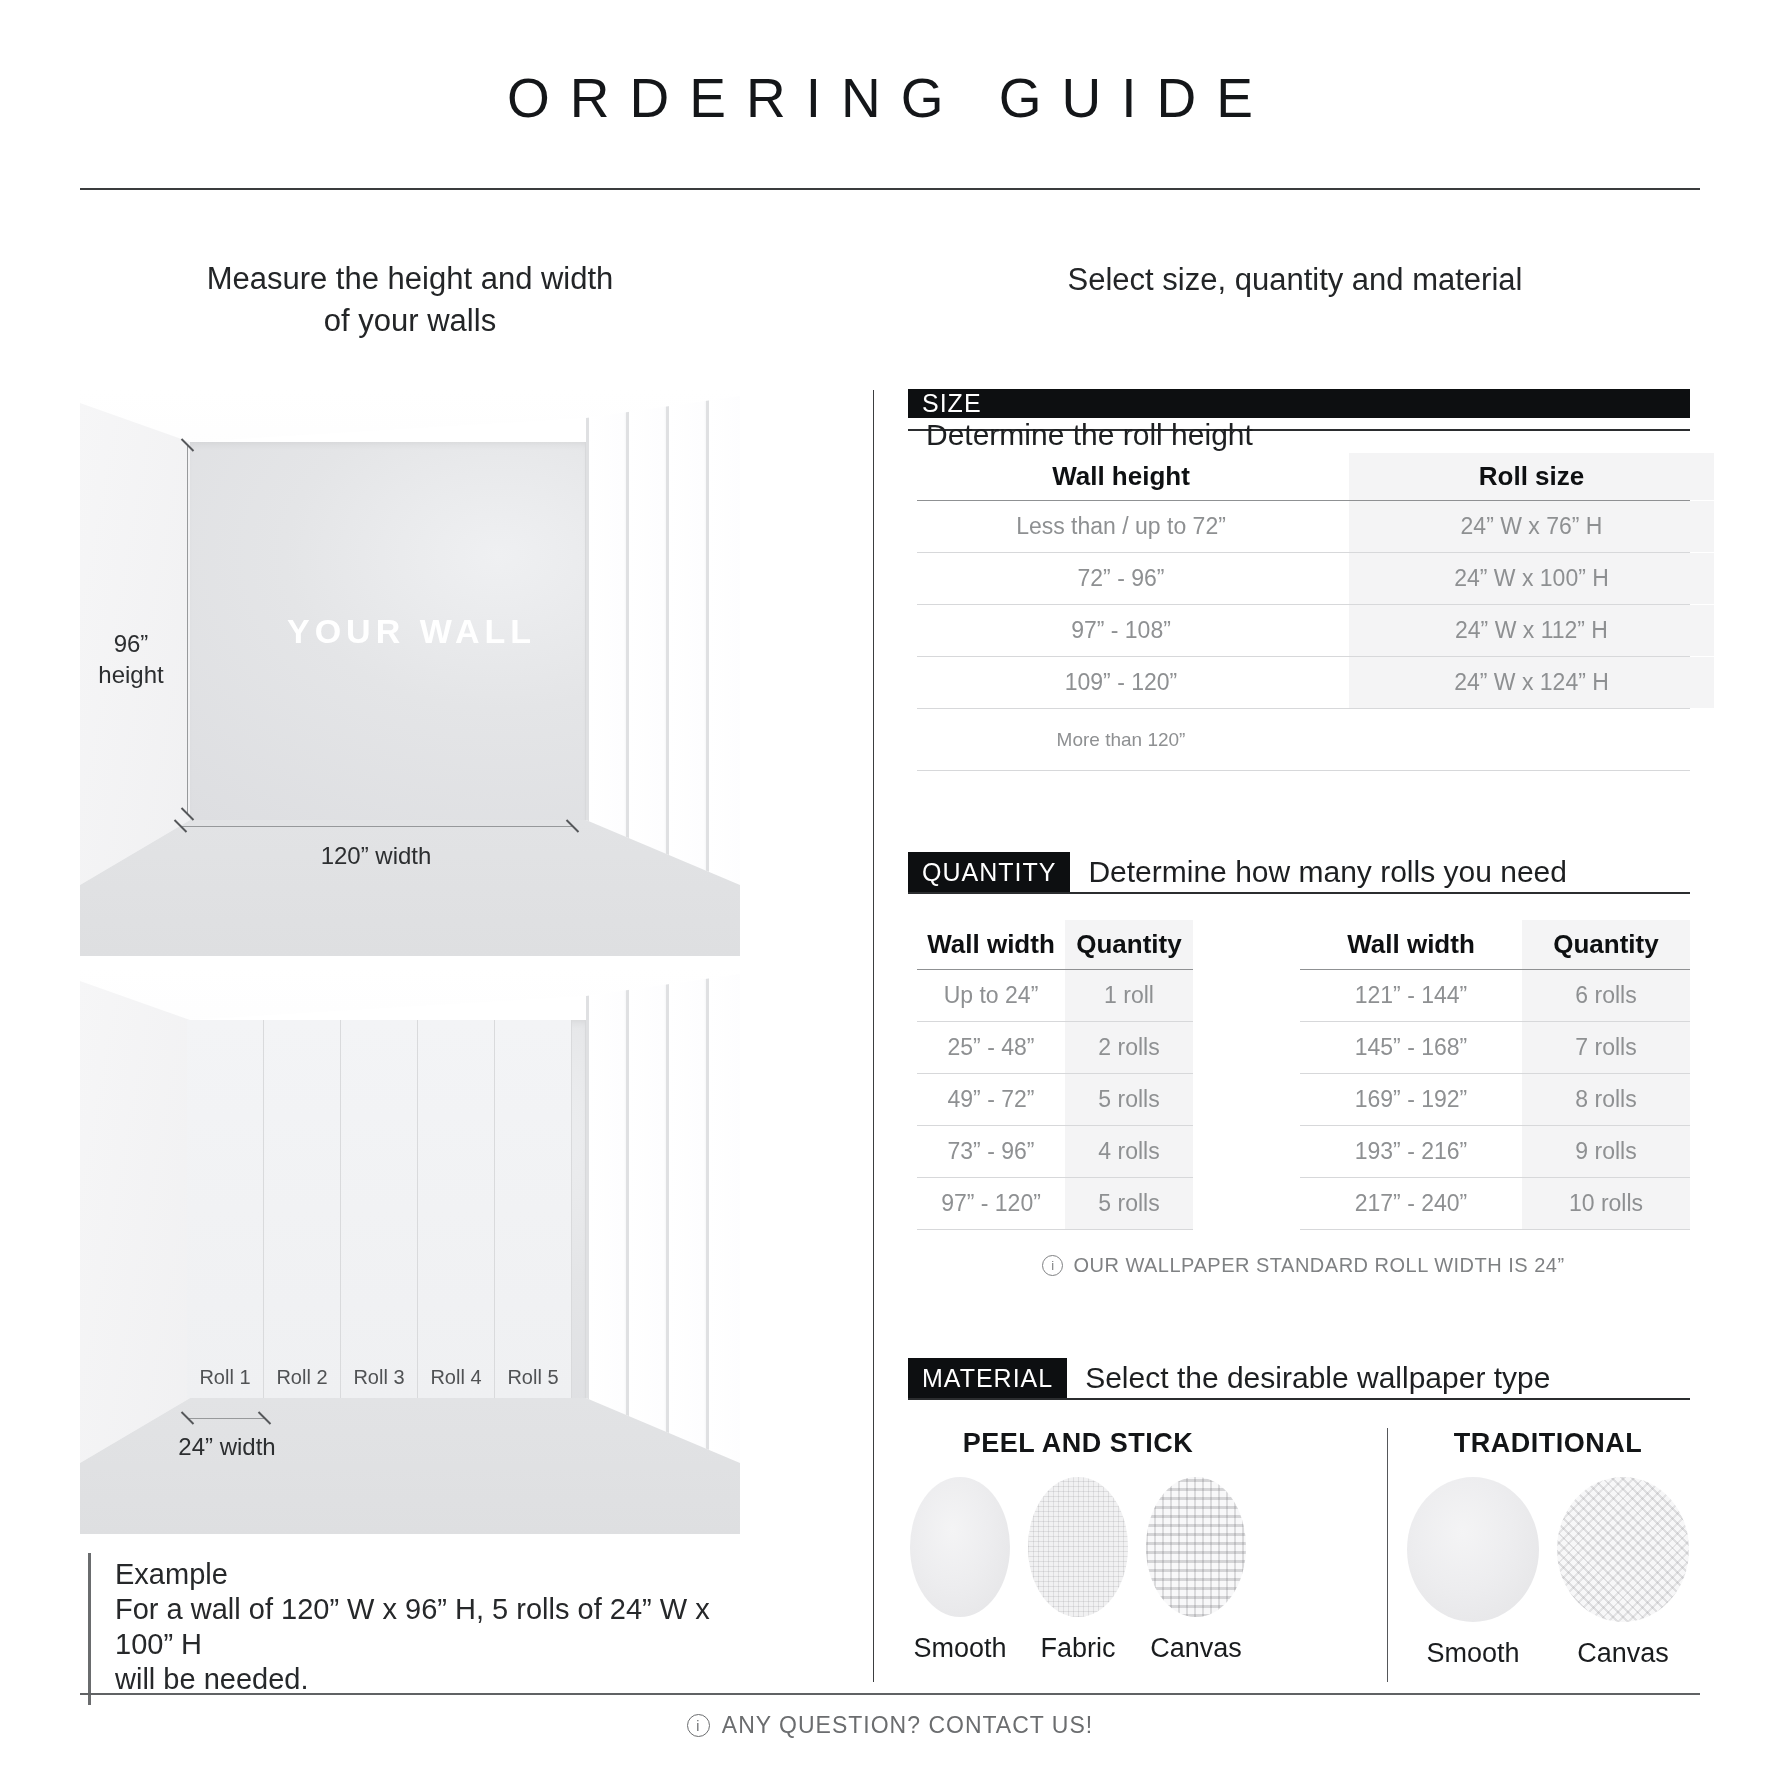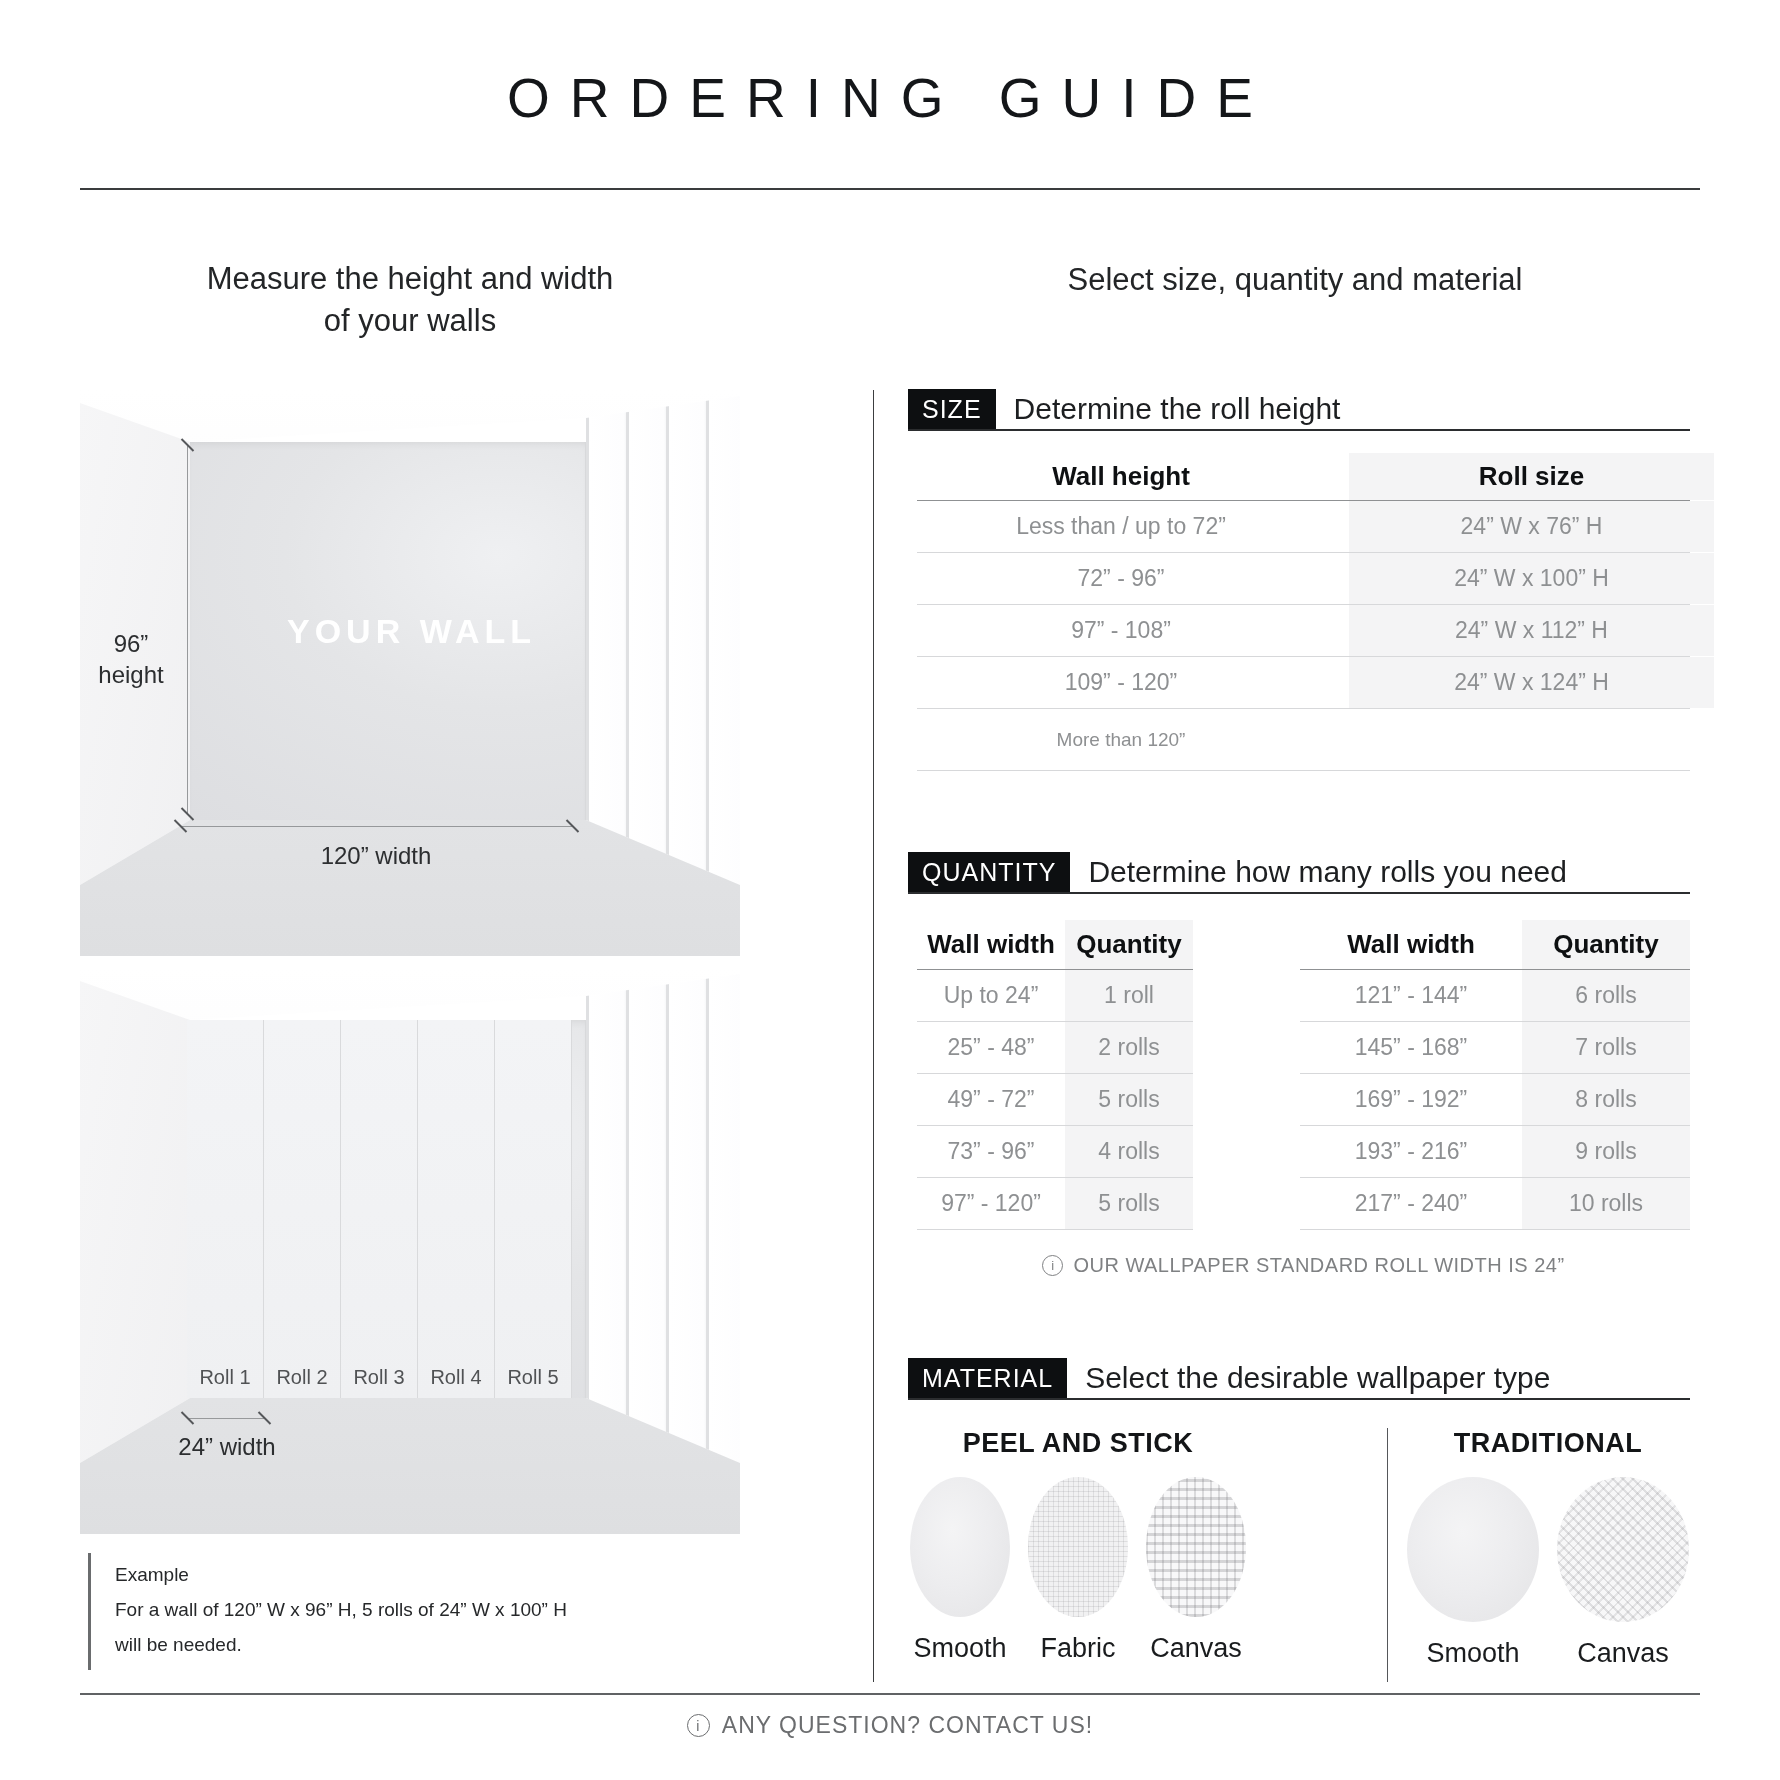--- a/index.html
+++ b/index.html
@@ -74,31 +74,31 @@
   .roll-label{position:absolute;bottom:9px;left:0;right:0;text-align:center;font-size:20px;color:#505254;}
   #room2 .h-line2{left:107px;top:450px;width:77px;height:1px;}
   #room2 .t5{left:99px;top:449px;}
   #room2 .t6{left:176px;top:449px;}
   #room2 .w24{left:52px;top:463px;width:190px;}
 
   
   .example{
     position:absolute;left:88px;top:1553px;width:655px;
     border-left:3px solid #6a6c6e;padding:4px 0 8px 24px;
-    font-size:19px;line-height:35px;color:#26282a;
+    font-size:29px;line-height:35px;color:#26282a;
   }
 
   
   .v-divider{position:absolute;left:873px;top:390px;width:1px;height:1292px;background:#3c3e40;}
 
   .sec-header{
     position:absolute;left:908px;width:782px;height:42px;
     border-bottom:2px solid #2b2d2f;display:flex;align-items:stretch;
   }
-  #size-header{top:389px;}
+  #size-header{top:389px;flex-direction:column;}
   #quantity-header{top:852px;}
   #material-header{top:1358px;}
   .sec-tag{
     display:flex;align-items:center;padding:0 14px;background:var(--accent-black);
     color:#fff;font-size:25px;font-weight:500;letter-spacing:1px;
   }
   .sec-title{display:flex;align-items:center;margin-left:18px;font-size:30px;color:#1d1f21;}
 
   
   .tbl{position:absolute;}

